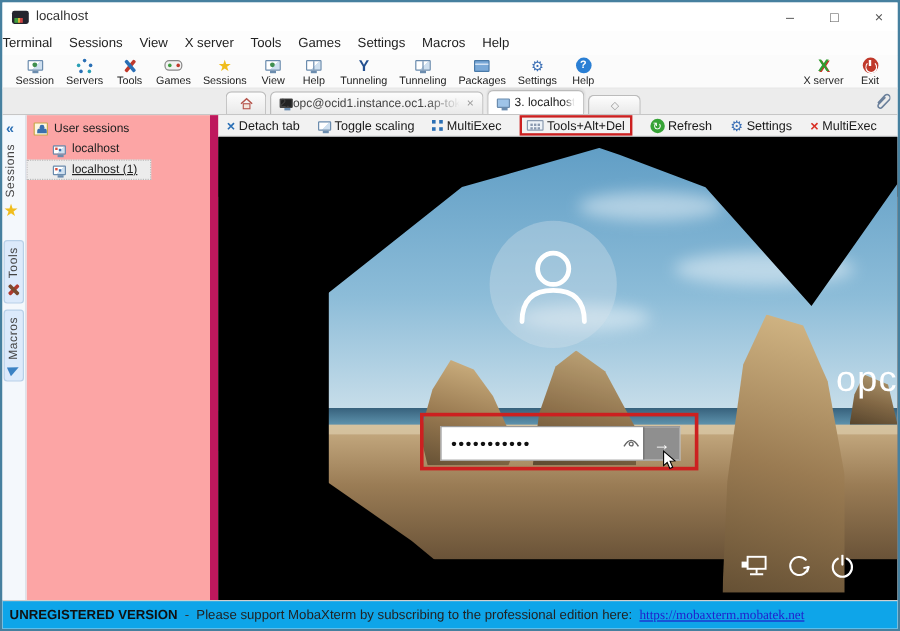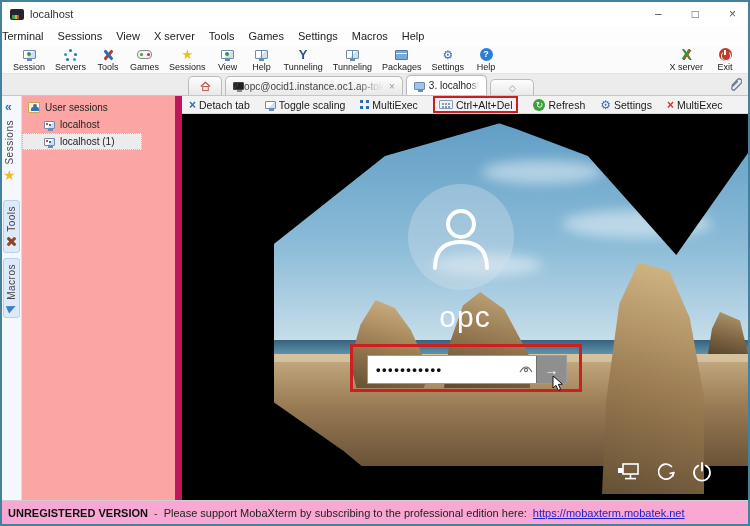--- a/index.html
+++ b/index.html
@@ -81,21 +81,21 @@
   .railgrp { position:absolute; left:1px; display:flex; flex-direction:column; align-items:center; gap:4px; }
   .railtab { background:#dceafb; border:1px solid #b8d0e8; border-radius:3px; padding:5px 1px; display:flex; flex-direction:column; align-items:center; gap:4px; width:17px; }
   .plane { width:0; height:0; border-left:9px solid #3b82c4; border-top:4px solid transparent; border-bottom:4px solid transparent; transform:rotate(-25deg); }
   .hammer { position:relative; width:11px; height:11px; }
   .hammer::before { content:""; position:absolute; left:4px; top:0; width:3px; height:11px; background:#b03a2e; transform:rotate(45deg); border-radius:1px; }
   .hammer::after { content:""; position:absolute; left:4px; top:0; width:3px; height:11px; background:#7a4a2e; transform:rotate(-45deg); border-radius:1px; }
 
   .tree { width:160px; background:#fca5a5; border-right:7px solid #be185d; padding-top:3px; font-size:10px; color:#222; }
   .trow { display:flex; align-items:center; gap:5px; height:17px; padding-left:6px; }
   .trow.child { padding-left:22px; }
-  .trow.sel { background:#ececec; outline:1px dotted #bbb; outline-offset:-1px; width:120px; }
+  .trow.sel { background:#ececec; outline:1px dotted #bbb; outline-offset:-1px; width:104px;text-decoration:underline; }
   .usr { width:12px; height:11px; border:1px solid #caa84a; background:#fdf6e0; border-radius:1px; position:relative; flex:0 0 auto; }
   .usr::before { content:""; position:absolute; left:4px; top:1px; width:4px; height:4px; border-radius:50%; background:#3a6fae; }
   .usr::after { content:""; position:absolute; left:2px; bottom:1px; width:8px; height:4px; border-radius:2px 2px 0 0; background:#3a6fae; }
   .mon .px { position:absolute; left:1px; top:1px; width:2px; height:2px; background:#d94a3a; box-shadow:3px 1px 0 #3a6fae; }
 
   .content { flex:1; display:flex; flex-direction:column; }
   .rdpbar { height:18px; background:#f2f2f2; border-bottom:1px solid #d6d6d6; display:flex; align-items:center; gap:15px; padding-left:7px; font-size:10.5px; color:#1a1a1a; }
   .rtool { display:flex; align-items:center; gap:3px; }
   .xgly { font-weight:bold; font-size:12px; line-height:12px; }
   .xgly.blue { color:#2a6fb5; } .xgly.red { color:#d93025; }
@@ -133,42 +133,42 @@
            clip-path:polygon(0 0, 100% 0, 58% 16%, 24% 52%, 9% 100%, 0 100%); }
   .ceilR { left:290px; top:0; width:276px; height:150px;
            clip-path:polygon(0 0, 100% 0, 100% 26%, 74% 94%, 42% 28%, 16% 10%); }
   .dune { left:0; top:228px; width:310px; height:160px;
           clip-path:polygon(0 0, 18% 22%, 52% 68%, 72% 100%, 0 100%); }
   .botshadow { left:0; top:338px; width:100%; height:50px;
                background:linear-gradient(180deg,transparent,rgba(0,0,0,.88) 70%,#000); }
 
   .avatar { position:absolute; left:226px; top:70px; width:106px; height:106px; border-radius:50%;
             background:rgba(215,225,235,.35); display:flex; align-items:center; justify-content:center; }
-  .uname { position:absolute; left:0; top:186px; width:100%; text-align:center; color:#fff;
+  .uname { position:absolute; left:0; top:186px; width:100%; text-align:right; color:#fff;
            font-size:30px; font-weight:300; letter-spacing:1px; }
 
   .pwdbox { position:absolute; left:168px; top:230px; width:232px; height:48px; border:3px solid #cc2020; }
   .pwdfield { position:absolute; left:14px; top:8px; width:200px; height:29px; background:#fff;
               border:1px solid #9a9a9a; display:flex; align-items:stretch; }
   .pwdots { flex:1; font-size:13px; font-weight:bold; letter-spacing:1.5px; color:#111; line-height:27px; padding-left:8px;
             white-space:nowrap; overflow:hidden; }
   .eyewrap { width:20px; display:flex; align-items:center; justify-content:center; }
   .submit { width:30px; background:#8f8f8f; border-left:1px solid #6f6f6f; color:#fff; font-size:14px;
             display:flex; align-items:center; justify-content:center; position:relative; }
   .cursor { position:absolute; right:2px; bottom:-9px; }
 
   .loginicons { position:absolute; right:36px; top:348px; display:flex; align-items:center; gap:15px; }
 
   
-  .statusbar { position:absolute; left:0; right:0; bottom:0; height:24px; background:#f9a8d4; border-top:1px solid #cfcfcf;
+  .statusbar { position:absolute; left:0; right:0; bottom:0; height:24px; background:#0ea5e9; border-top:1px solid #cfcfcf;
                display:flex; align-items:center; font-size:11px; color:#111; padding-left:6px; white-space:nowrap; }
   .statusbar .ver { font-weight:bold; }
   .statusbar .sep { margin:0 6px; color:#333; }
   .statusbar .msg { color:#222; margin-right:6px; }
-  .statusbar .lnk { color:#2121cc; text-decoration:underline; }
+  .statusbar .lnk { color:#2121cc; text-decoration:underline;font-family:Liberation Serif, serif; }
 </style>
 </head>
 <body>
 
 <div class="window">
 
   <div class="titlebar">
     <span class="mlogo"></span>
     <span class="wtitle">localhost</span>
     <span class="wctl">
@@ -352,21 +352,21 @@
           <span class="mon sm"></span>
           <span>Toggle scaling</span>
         </span>
         <span class="rtool">
           <span class="fourdots"></span>
           <span>MultiExec</span>
         </span>
         <span class="redbox">
           <span class="rtool">
             <span class="kbd"></span>
-            <span>Ctrl+Alt+Del</span>
+            <span>Tools+Alt+Del</span>
           </span>
         </span>
         <span class="rtool">
           <span class="refr">↻</span>
           <span>Refresh</span>
         </span>
         <span class="rtool">
           <span class="gear">⚙</span>
           <span>Settings</span>
         </span>

